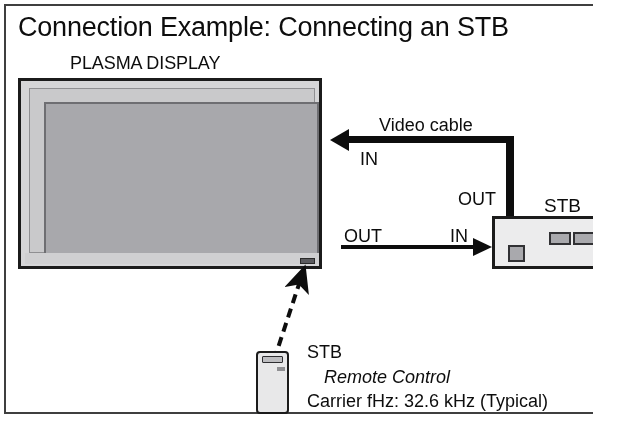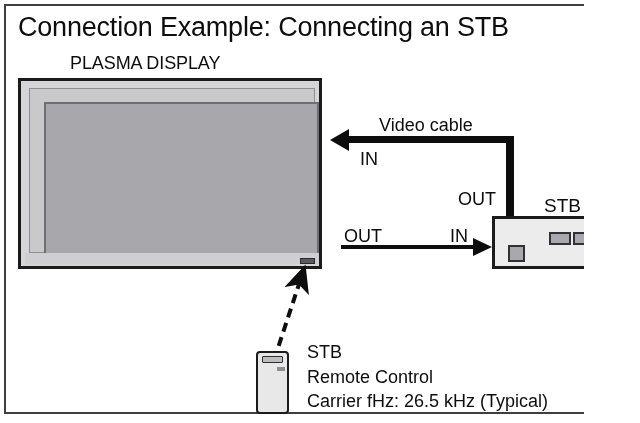--- a/index.html
+++ b/index.html
@@ -11,20 +11,21 @@
   body {
     font-family: "Liberation Sans", sans-serif;
     -webkit-font-smoothing: antialiased;
   }
   #figure {
     position: relative;
     width: 584px;
     height: 423px;
     background: #ffffff;
     overflow: hidden;
+    padding-left: 9px;
   }
   
   .figure-border {
     position: absolute;
     left: 4px;
     top: 4px;
     width: 627px;
     height: 410px;
     border: 2px solid #3f3f3f;
     box-sizing: border-box;
@@ -220,21 +221,21 @@
     top: 14px;
     width: 8px;
     height: 4px;
     background: #8f8f92;
   }
 
   
   .ir-beam { position: absolute; left: 250px; top: 258px; }
 
   #rc-line1 { left: 307px; top: 343px; font-size: 18px; }
-  #rc-line2 { left: 307px; top: 368px; font-size: 18px; }
+  #rc-line2 { left: 324px; top: 368px; font-size: 18px; font-style: italic; }
   #rc-line3 { left: 307px; top: 392px; font-size: 18px; }
 </style>
 </head>
 <body>
 
 <div id="figure">
   <div class="figure-border"></div>
 
   <div class="txt" id="title">Connection Example: Connecting an STB</div>
   <div class="txt" id="plasma-label">PLASMA DISPLAY</div>
@@ -278,14 +279,14 @@
     <line x1="24" y1="102" x2="53" y2="14" stroke="#0d0d0d" stroke-width="4" stroke-dasharray="9,6" marker-end="url(#beamhead)"></line>
   </svg>
 
   <div class="remote-body">
     <div class="remote-emitter"></div>
     <div class="remote-key"></div>
   </div>
 
   <div class="txt" id="rc-line1">STB</div>
   <div class="txt" id="rc-line2">Remote Control</div>
-  <div class="txt" id="rc-line3">Carrier fHz: 26.5 kHz (Typical)</div>
+  <div class="txt" id="rc-line3">Carrier fHz: 32.6 kHz (Typical)</div>
 </div>
 
 </body></html>

